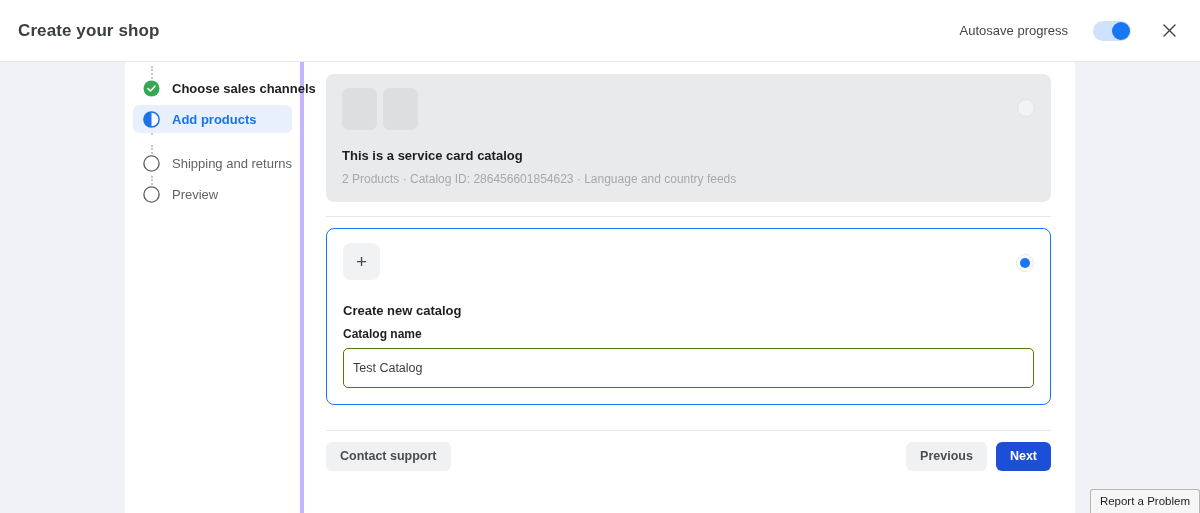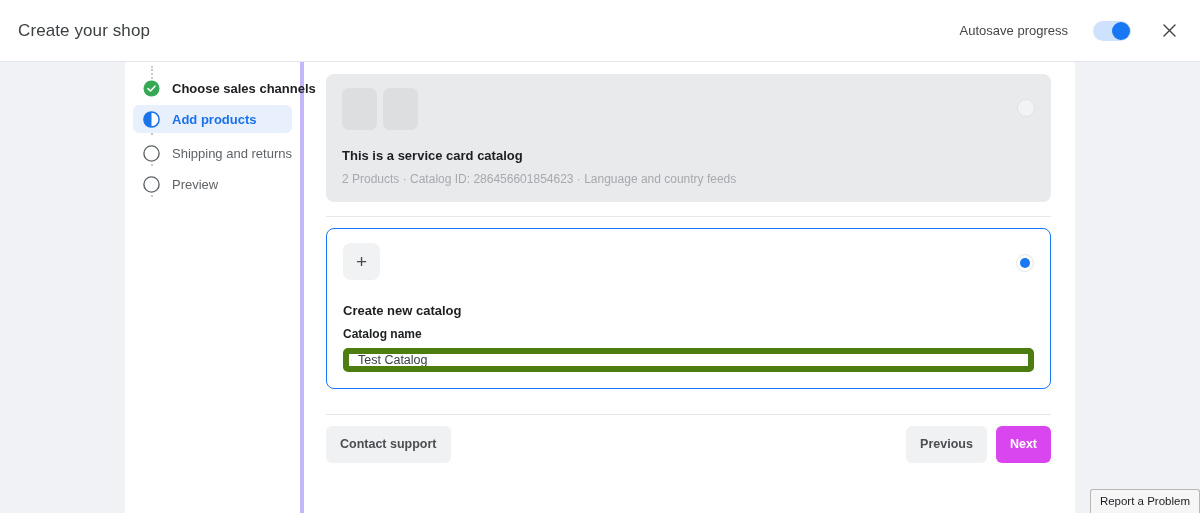--- a/index.html
+++ b/index.html
@@ -28,21 +28,21 @@
     height: 62px;
     background: #ffffff;
     border-bottom: 1px solid #e4e6eb;
     display: flex;
     align-items: center;
     justify-content: space-between;
     padding: 0 18px 0 18px;
   }
   .header-title {
     font-size: 17px;
-    font-weight: normal;
+    font-weight: bold;
     color: #3c4043;
     letter-spacing: 0.1px;
   }
   .header-right {
     display: flex;
     align-items: center;
     gap: 25px;
   }
   .autosave-label {
     font-size: 13px;
@@ -233,22 +233,22 @@
     margin-bottom: 9px;
   }
   .field-label {
     font-size: 12px;
     font-weight: bold;
     color: #1c1e21;
     margin-bottom: 7px;
   }
   .text-input {
     width: 100%;
-    height: 24px;
-    border: 6px solid #4d7c0f;
+    height: 40px;
+    border: 1px solid #4d7c0f;
     border-radius: 5px;
     background: #ffffff;
     padding: 0 9px;
     font-family: "Liberation Sans", sans-serif;
     font-size: 12.5px;
     color: #3c4043;
     outline: none;
   }
 
   
@@ -259,29 +259,29 @@
     margin-top: 16px;
   }
   .btn {
     border: none;
     border-radius: 6px;
     font-family: "Liberation Sans", sans-serif;
     font-size: 12.5px;
     font-weight: bold;
     cursor: pointer;
     padding: 0 14px;
-    height: 37px;
+    height: 29px;
     line-height: 29px;
   }
   .btn-secondary {
     background: #f0f1f2;
     color: #4b4e51;
   }
   .btn-primary {
-    background: #d946ef;
+    background: #1d4ed8;
     color: #ffffff;
   }
   .footer-right {
     display: flex;
     gap: 9px;
     padding-left: 32px;
   }
 
   
   .report-btn {
@@ -344,21 +344,21 @@
               <svg width="17" height="17" viewBox="0 0 17 17">
                 <circle cx="8.5" cy="8.5" r="7.6" fill="#ffffff" stroke="#1a73e8" stroke-width="1.5"></circle>
                 <path d="M8.5 0.9 A7.6 7.6 0 0 0 8.5 16.1 Z" fill="#1a73e8"></path>
               </svg>
             </span>
             <span class="step-label">Add products</span>
           </div>
 
           <div class="dot-line" style="top:71px; height:21px;"></div>
 
-          <div class="step todo" style="margin-top:6px;">
+          <div class="step todo" style="margin-top:16px;">
             <span class="step-icon">
               <svg width="17" height="17" viewBox="0 0 17 17">
                 <circle cx="8.5" cy="8.5" r="7.6" fill="#ffffff" stroke="#5f6368" stroke-width="1.4"></circle>
               </svg>
             </span>
             <span class="step-label">Shipping and returns</span>
           </div>
 
           <div class="dot-line" style="top:102px; height:21px;"></div>
 

